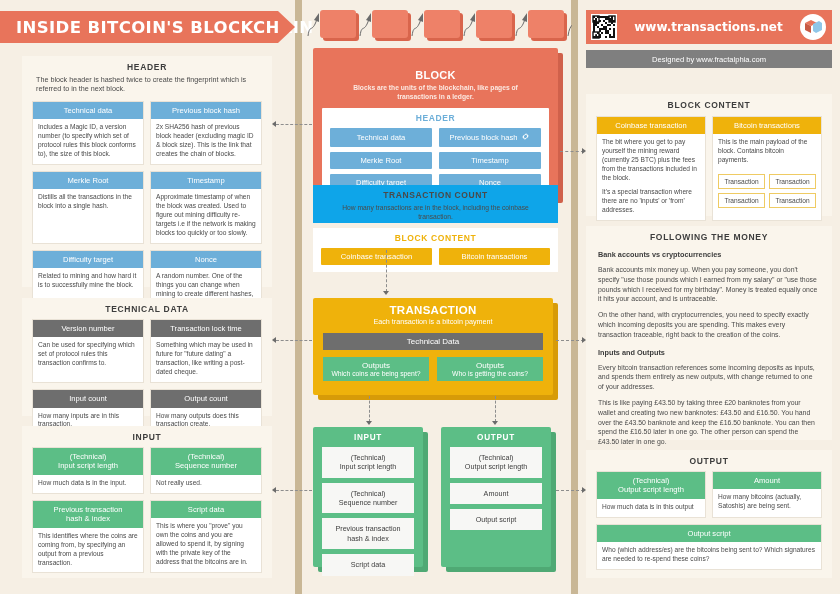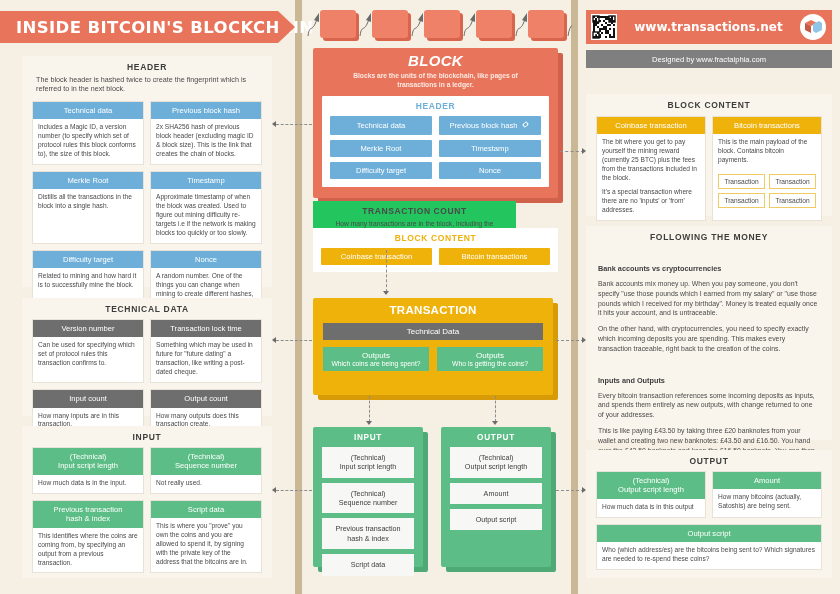--- a/index.html
+++ b/index.html
@@ -67,36 +67,36 @@
 
   
   .block-card{
     position:absolute;left:313px;top:48px;width:245px;height:150px;
     background:#E8745B;border-radius:2px;
   }
   .block-card-shadow{
     position:absolute;left:318px;top:53px;width:245px;height:150px;
     background:#D0614B;border-radius:2px;
   }
-  .bc-title{text-align:center;color:#fff;font-size:15px;font-weight:bold;padding-top:4px;letter-spacing:.3px;font-style:italic;}
+  .bc-title{text-align:center;color:#fff;font-size:11px;font-weight:bold;padding-top:21px;letter-spacing:.3px;}
   .bc-sub{text-align:center;color:#FCE9E2;font-size:6.7px;line-height:1.35;padding:2px 24px 0 24px;font-weight:bold;}
   .inner-white{background:#fff;margin:7px 9px 0 9px;padding:5px 8px 8px 8px;border-radius:1px;}
   .inner-title{text-align:center;font-size:8.5px;font-weight:bold;letter-spacing:.6px;}
   .t-blue{color:#6DAFD9;}
   .t-gold{color:#EFB20B;}
   .t-dark{color:#4a4a4a;}
   .chiprow{display:flex;gap:7px;margin-top:5px;}
   .chip{
     flex:1;text-align:center;color:#fff;font-size:7.6px;padding:4px 2px;border-radius:1px;
     display:flex;align-items:center;justify-content:center;gap:4px;
   }
   .chip.blue{background:#6DAFD9;}
   .chip.gold{background:#EFB20B;}
 
-  .tc-card{position:absolute;left:313px;top:185px;width:203px;height:38px;background:#22c55e;margin-top:16px;}
+  .tc-card{position:absolute;left:313px;top:185px;width:245px;height:38px;background:#0ea5e9;}
   .tc-card .inner-title{padding-top:5px;}
   .tc-sub{text-align:center;font-size:6.7px;line-height:1.35;padding:3px 18px 0 18px;color:#4a4a4a;}
   .bcont-card{position:absolute;left:313px;top:228px;width:245px;height:44px;background:#fff;}
 
   
   .tx-shadow{position:absolute;left:318px;top:303px;width:240px;height:97px;background:#D79B08;border-radius:2px;}
   .tx-card{position:absolute;left:313px;top:298px;width:240px;height:97px;background:#EFB20B;border-radius:2px;}
   .tx-title{text-align:center;color:#fff;font-size:11.5px;font-weight:bold;padding-top:6px;letter-spacing:.3px;}
   .tx-sub{text-align:center;color:#fff;font-size:7.2px;padding-top:1px;}
   .tx-tech{background:#6E6E6E;color:#fff;text-align:center;font-size:8px;margin:7px 10px 0 10px;padding:4px 0;}
@@ -112,21 +112,21 @@
   .io-item{background:#F7F7F5;margin:5px 9px 0 9px;text-align:center;font-size:7.2px;line-height:1.3;padding:6px 2px;color:#3d3d3d;}
 
   
   .qr-bar{position:absolute;left:586px;top:10px;width:246px;height:34px;background:#E8745B;display:flex;align-items:center;}
   .qr{width:26px;height:26px;margin-left:5px;background:#fff;position:relative;}
   .qr-url{flex:1;text-align:center;color:#fff;font-weight:bold;font-size:12px;font-family:"DejaVu Sans",sans-serif;}
   .qr-logo{width:26px;height:26px;margin-right:6px;border-radius:50%;background:#fff;position:relative;}
   .designed{position:absolute;left:586px;top:50px;width:246px;height:18px;background:#7F7F7F;color:#fff;font-size:7.6px;display:flex;align-items:center;justify-content:center;}
 
   .rtxt{font-size:6.9px;line-height:1.42;color:#4a4a4a;padding:0 12px;margin-top:6px;}
-  .rsub{font-size:7.3px;font-weight:bold;color:#3d3d3d;padding:0 12px;margin-top:22px;}
+  .rsub{font-size:7.3px;font-weight:bold;color:#3d3d3d;padding:0 12px;margin-top:8px;}
 
   .txn-grid{display:flex;flex-wrap:wrap;gap:4px;padding:4px 5px 5px 5px;}
   .txn-box{width:calc(50% - 2px);box-sizing:border-box;border:1px solid #EFCB63;text-align:center;font-size:6.6px;padding:3px 0;color:#4a4a4a;background:#fff;}
 
   
   .dash-h{position:absolute;border-top:1px dashed #8d8d8d;height:0;}
   .dash-v{position:absolute;border-left:1px dashed #8d8d8d;width:0;}
   .arrow-l{position:absolute;width:0;height:0;border-top:3px solid transparent;border-bottom:3px solid transparent;border-right:4px solid #6b6b6b;}
   .arrow-r{position:absolute;width:0;height:0;border-top:3px solid transparent;border-bottom:3px solid transparent;border-left:4px solid #6b6b6b;}
   .arrow-d{position:absolute;width:0;height:0;border-left:3px solid transparent;border-right:3px solid transparent;border-top:4px solid #6b6b6b;}
@@ -292,20 +292,21 @@
     <div class="inner-title t-gold" style="padding-top:5px;">BLOCK CONTENT</div>
     <div class="chiprow" id="bcontent-chips" style="margin-top:5px;">
         <div class="chip gold">Coinbase transaction</div>
         <div class="chip gold">Bitcoin transactions</div>
       </div>
   </div>
 
   <div class="tx-shadow"></div>
   <div class="tx-card">
     <div class="tx-title">TRANSACTION</div>
+    <div class="tx-sub">Each transaction is a bitcoin payment</div>
     <div class="tx-tech">Technical Data</div>
     <div class="tx-row">
       <div class="tx-io">
         <div class="lbl">Outputs</div>
         <div class="q">Which coins are being spent?</div>
       </div>
       <div class="tx-io">
         <div class="lbl">Outputs</div>
         <div class="q">Who is getting the coins?</div>
       </div>

